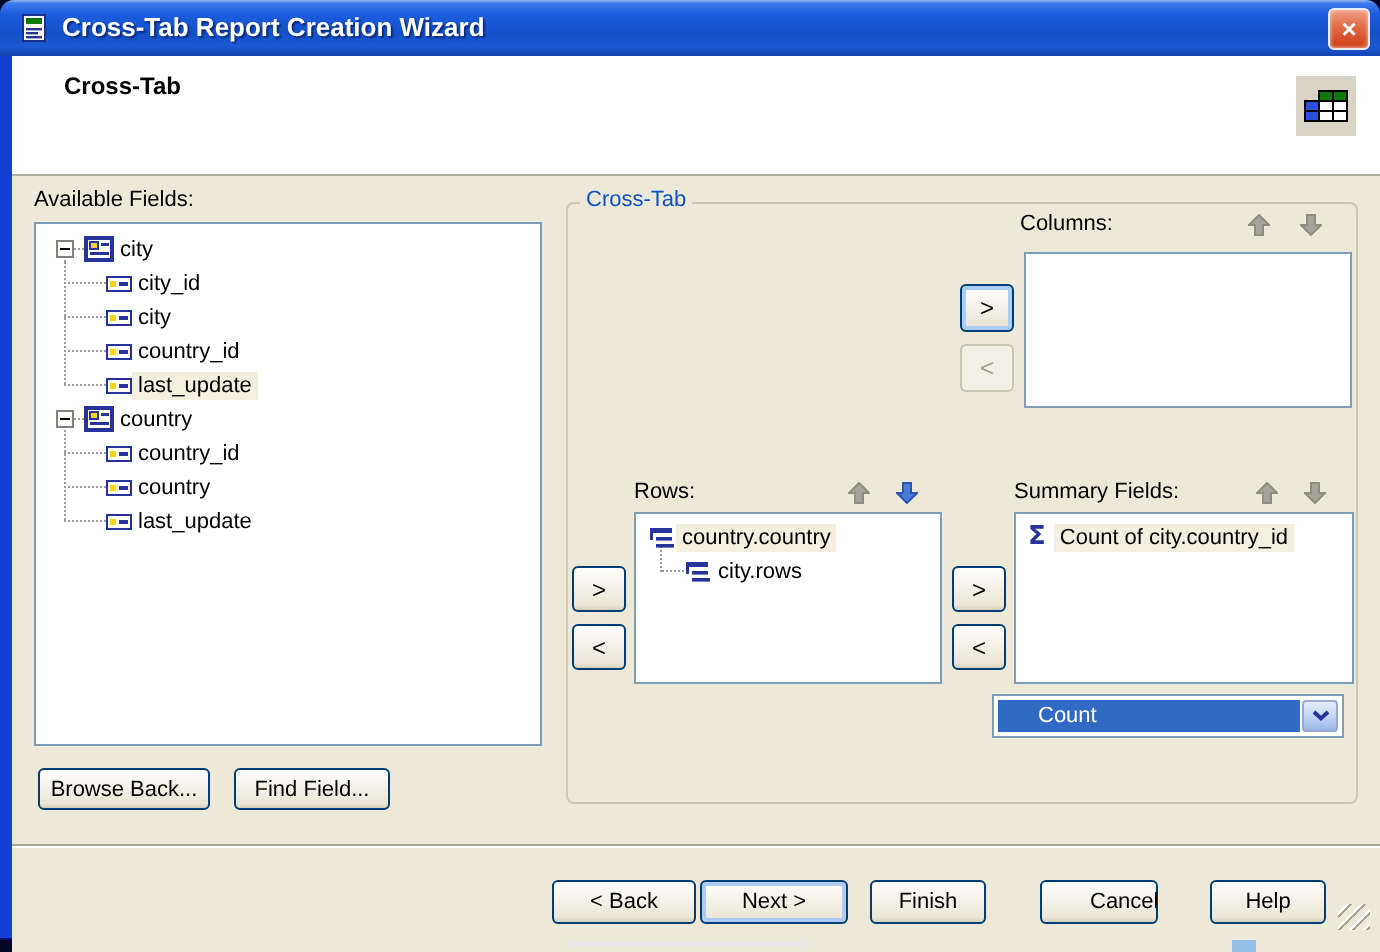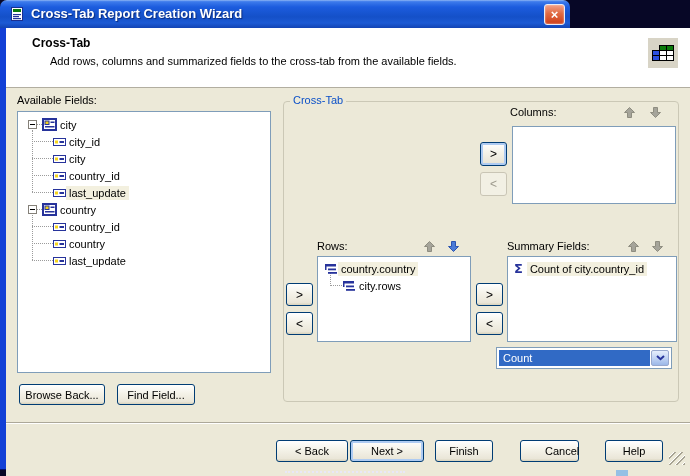--- a/index.html
+++ b/index.html
@@ -9,21 +9,21 @@
     --selection-blue:#316AC5; --btn-border:#003C74; --disabled-border:#C9C5B5; --disabled-text:#9D9A8D;
     --arrow-blue:#4A7BD8; --arrow-blue-edge:#2C55B0; --arrow-gray:#A5A49A; --arrow-gray-edge:#8E8D80;
     --icon-navy:#27339B; --icon-yellow:#F4D31C; --icon-green:#0B7A0B; --icon-blue:#2B50E0;
     --taskbar:#070726; --separator:#ACA899;
   }
   *{margin:0;padding:0;box-sizing:border-box;}
   body{background:#444;font-family:"Liberation Sans",sans-serif;}
   .stage{position:relative;width:690px;height:476px;overflow:hidden;background:var(--taskbar);font-size:11px;color:#000;}
 
   
-  .titlebar{position:absolute;left:0;top:0;width:570px;height:28px;border-radius:7px 7px 0 0;
+  .titlebar{position:absolute;left:0;top:0;width:690px;height:28px;border-radius:7px 7px 0 0;
     background:linear-gradient(180deg,var(--titlebar-top) 0%,#3D7BEC 6%,var(--titlebar-mid) 25%,var(--titlebar-low) 60%,#1C5AD4 82%,var(--titlebar-end) 100%);}
   .title-icon{position:absolute;left:9px;top:6px;width:16px;height:16px;}
   .title-text{position:absolute;left:31px;top:0;line-height:27px;font-size:13px;font-weight:bold;color:#fff;text-shadow:1px 1px 1px #0A2A7A;}
   .close-btn{position:absolute;right:5px;top:4px;width:21px;height:21px;border:1px solid #E8ECF8;border-radius:3px;
     background:linear-gradient(180deg,#F2A088 0%,#E06A42 45%,#CE3D18 100%);
     color:#fff;font-size:13px;font-weight:bold;text-align:center;line-height:19px;box-shadow:inset 0 0 2px #FFD0C0;cursor:default;}
 
   
   .frame{position:absolute;left:0;top:28px;width:690px;height:442px;background:var(--window-border);box-shadow:inset 0 -1px 0 #001070;}
   .client{position:absolute;left:6px;top:0;width:684px;height:462px;background:var(--dialog-bg);}
@@ -76,21 +76,21 @@
 
   .sum-label{left:223px;top:138px;}  .sum-up{left:344px;top:139px;}  .sum-down{left:368px;top:139px;}
   .sum-box{left:223px;top:154px;width:170px;height:86px;}
   .sum-add{left:192px;top:181px;}
   .sum-remove{left:192px;top:210px;}
 
   .sigma{color:var(--icon-navy);font-weight:bold;font-size:13px;font-family:"DejaVu Sans",sans-serif;line-height:12px;}
 
   
   .combo{position:absolute;left:212px;top:245px;width:176px;height:22px;background:#fff;border:1px solid var(--listbox-border);padding:2px;}
-  .combo-sel{position:absolute;left:2px;top:2px;right:21px;bottom:2px;background:var(--selection-blue);color:#fff;line-height:16px;padding-left:4px;white-space:nowrap;}
+  .combo-sel{position:absolute;left:2px;top:2px;right:21px;bottom:2px;background:var(--selection-blue);color:#fff;line-height:16px;padding-left:20px;white-space:nowrap;}
   .combo-btn{position:absolute;right:2px;top:2px;width:18px;bottom:2px;border:1px solid #98A8CE;border-radius:2px;
     background:linear-gradient(180deg,#E6EEFC 0%,#C2D4F4 50%,#9CB8E8 100%);display:flex;align-items:center;justify-content:center;}
 
   
   .footer-sep{position:absolute;left:0;top:394px;width:684px;height:2px;border-top:1px solid var(--separator);border-bottom:1px solid #fff;}
   .f-btn{top:412px;height:22px;}
   .back-btn{left:270px;width:72px;}
   .next-btn{left:344px;width:74px;}
   .finish-btn{left:429px;width:58px;}
   .cancel-btn{left:514px;width:59px;padding-left:24px;}
@@ -120,21 +120,20 @@
     </span>
     <span class="title-text">Cross-Tab Report Creation Wizard</span>
     <span class="close-btn">×</span>
   </div>
 
   <div class="frame">
   <div class="client">
 
     <div class="hdr">
       <div class="hdr-title">Cross-Tab</div>
-      <div class="hdr-desc">Add rows, columns and summarized fields to the cross-tab from the available fields.</div>
       <div class="hdr-icon">
         <svg width="22" height="16" viewBox="0 0 22 16">
           <rect x="7.5" y="0.5" width="7" height="5" style="fill:var(--icon-green)" stroke="#000"></rect>
           <rect x="14.5" y="0.5" width="7" height="5" style="fill:var(--icon-green)" stroke="#000"></rect>
           <rect x="0.5" y="5.5" width="7" height="5" style="fill:var(--icon-blue)" stroke="#000"></rect>
           <rect x="0.5" y="10.5" width="7" height="5" style="fill:var(--icon-blue)" stroke="#000"></rect>
           <rect x="7.5" y="5.5" width="7" height="5" fill="#fff" stroke="#000"></rect>
           <rect x="14.5" y="5.5" width="7" height="5" fill="#fff" stroke="#000"></rect>
           <rect x="7.5" y="10.5" width="7" height="5" fill="#fff" stroke="#000"></rect>
           <rect x="14.5" y="10.5" width="7" height="5" fill="#fff" stroke="#000"></rect>

